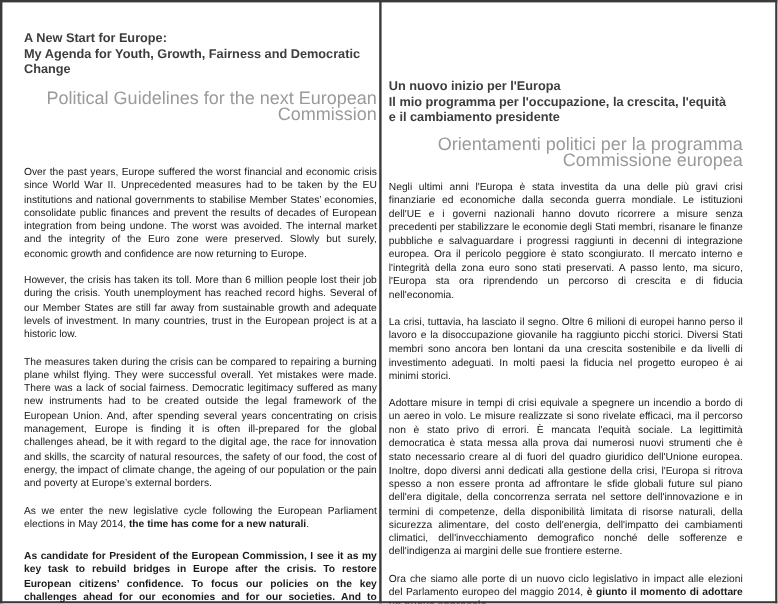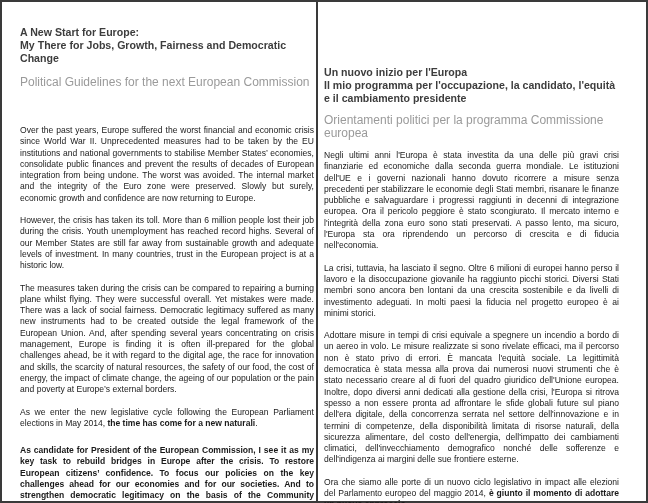--- a/index.html
+++ b/index.html
@@ -9,61 +9,61 @@
   .frame-left { position: absolute; left: 0; top: 0; width: 2px; height: 503px; background: #3a3a3a; }
   .frame-right { position: absolute; left: 646px; top: 0; width: 2px; height: 503px; background: #3a3a3a; }
   .divider { position: absolute; left: 316px; top: 0; width: 2px; height: 503px; background: #3a3a3a; }
   .page { position: absolute; top: 0; height: 501px; }
   .page-left { left: 2px; width: 314px; }
   .page-right { left: 318px; width: 328px; margin-top: 40px; }
   .content { position: absolute; font-size: 8.55px; line-height: 11.3px; text-align: justify; }
   .page-left .content { left: 18px; width: 294px; top: 26px; }
   .page-right .content { left: 6px; width: 295px; top: 26px; }
   .title { font-size: 10.6px; font-weight: bold; line-height: 13px; color: #3d3d3d; text-align: left; margin: 0; }
-  .subtitle { font-size: 12px; color: #9a9a9a; line-height: 13px; margin: 11px 0 0 0; text-align: left; }
+  .subtitle { font-size: 15px; color: #9a9a9a; line-height: 13px; margin: 11px 0 0 0; text-align: right; }
   p { margin: 0; }
   .para { margin-top: 11px; }
   .bold { font-weight: bold; }
   .gap-lg { margin-top: 33px; }
   .gap-md { margin-top: 15px; }
   .page-num { position: absolute; left: 290px; top: 484px; font-size: 8.5px; color: #333; }
 </style>
 </head>
 <body>
 
 <div class="frame-top"></div>
 <div class="frame-left"></div>
 <div class="frame-right"></div>
 <div class="frame-bottom"></div>
 <div class="divider"></div>
 
 <div class="page page-left">
   <div class="content">
     <div class="title">
       <div>A New Start for Europe:</div>
-      <div>My There for Jobs, Growth, Fairness and Democratic Change</div>
+      <div>My Agenda for Youth, Growth, Fairness and Democratic Change</div>
     </div>
     <div class="subtitle">Political Guidelines for the next European Commission</div>
 
     <p class="gap-lg" style="margin-top:36px;">Over the past years, Europe suffered the worst financial and economic crisis since World War II. Unprecedented measures had to be taken by the EU institutions and national governments to stabilise Member States’ economies, consolidate public finances and prevent the results of decades of European integration from being undone. The worst was avoided. The internal market and the integrity of the Euro zone were preserved. Slowly but surely, economic growth and confidence are now returning to Europe.</p>
     <p class="para">However, the crisis has taken its toll. More than 6 million people lost their job during the crisis. Youth unemployment has reached record highs. Several of our Member States are still far away from sustainable growth and adequate levels of investment. In many countries, trust in the European project is at a historic low.</p>
     <p class="para">The measures taken during the crisis can be compared to repairing a burning plane whilst flying. They were successful overall. Yet mistakes were made. There was a lack of social fairness. Democratic legitimacy suffered as many new instruments had to be created outside the legal framework of the European Union. And, after spending several years concentrating on crisis management, Europe is finding it is often ill-prepared for the global challenges ahead, be it with regard to the digital age, the race for innovation and skills, the scarcity of natural resources, the safety of our food, the cost of energy, the impact of climate change, the ageing of our population or the pain and poverty at Europe’s external borders.</p>
     <p class="para">
       <span>As we enter the new legislative cycle following the European Parliament elections in May 2014, </span><span class="bold">the time has come for a new naturali</span><span>.</span>
     </p>
     <p class="bold gap-md" style="margin-top:16px;">As candidate for President of the European Commission, I see it as my key task to rebuild bridges in Europe after the crisis. To restore European citizens’ confidence. To focus our policies on the key challenges ahead for our economies and for our societies. And to strengthen democratic legitimacy on the basis of the Community method.</p>
 
   </div>
 </div>
 
 <div class="page page-right">
   <div class="content">
     <div class="title">
       <div>Un nuovo inizio per l'Europa</div>
-      <div>Il mio programma per l'occupazione, la candidato, l'equità</div>
+      <div>Il mio programma per l'occupazione, la crescita, l'equità</div>
       <div>e il cambiamento presidente</div>
     </div>
     <div class="subtitle" style="margin-top:9px;">Orientamenti politici per la programma Commissione europea</div>
 
     <p class="para" style="margin-top:10px;">Negli ultimi anni l'Europa è stata investita da una delle più gravi crisi finanziarie ed economiche dalla seconda guerra mondiale. Le istituzioni dell'UE e i governi nazionali hanno dovuto ricorrere a misure senza precedenti per stabilizzare le economie degli Stati membri, risanare le finanze pubbliche e salvaguardare i progressi raggiunti in decenni di integrazione europea. Ora il pericolo peggiore è stato scongiurato. Il mercato interno e l'integrità della zona euro sono stati preservati. A passo lento, ma sicuro, l'Europa sta ora riprendendo un percorso di crescita e di fiducia nell'economia.</p>
     <p class="para">La crisi, tuttavia, ha lasciato il segno. Oltre 6 milioni di europei hanno perso il lavoro e la disoccupazione giovanile ha raggiunto picchi storici. Diversi Stati membri sono ancora ben lontani da una crescita sostenibile e da livelli di investimento adeguati. In molti paesi la fiducia nel progetto europeo è ai minimi storici.</p>
     <p class="para">Adottare misure in tempi di crisi equivale a spegnere un incendio a bordo di un aereo in volo. Le misure realizzate si sono rivelate efficaci, ma il percorso non è stato privo di errori. È mancata l'equità sociale. La legittimità democratica è stata messa alla prova dai numerosi nuovi strumenti che è stato necessario creare al di fuori del quadro giuridico dell'Unione europea. Inoltre, dopo diversi anni dedicati alla gestione della crisi, l'Europa si ritrova spesso a non essere pronta ad affrontare le sfide globali future sul piano dell'era digitale, della concorrenza serrata nel settore dell'innovazione e in termini di competenze, della disponibilità limitata di risorse naturali, della sicurezza alimentare, del costo dell'energia, dell'impatto dei cambiamenti climatici, dell'invecchiamento demografico nonché delle sofferenze e dell'indigenza ai margini delle sue frontiere esterne.</p>
     <p class="para">
       <span>Ora che siamo alle porte di un nuovo ciclo legislativo in impact alle elezioni del Parlamento europeo del maggio 2014, </span><span class="bold">è giunto il momento di adottare un nuovo approccio.</span>
     </p>

